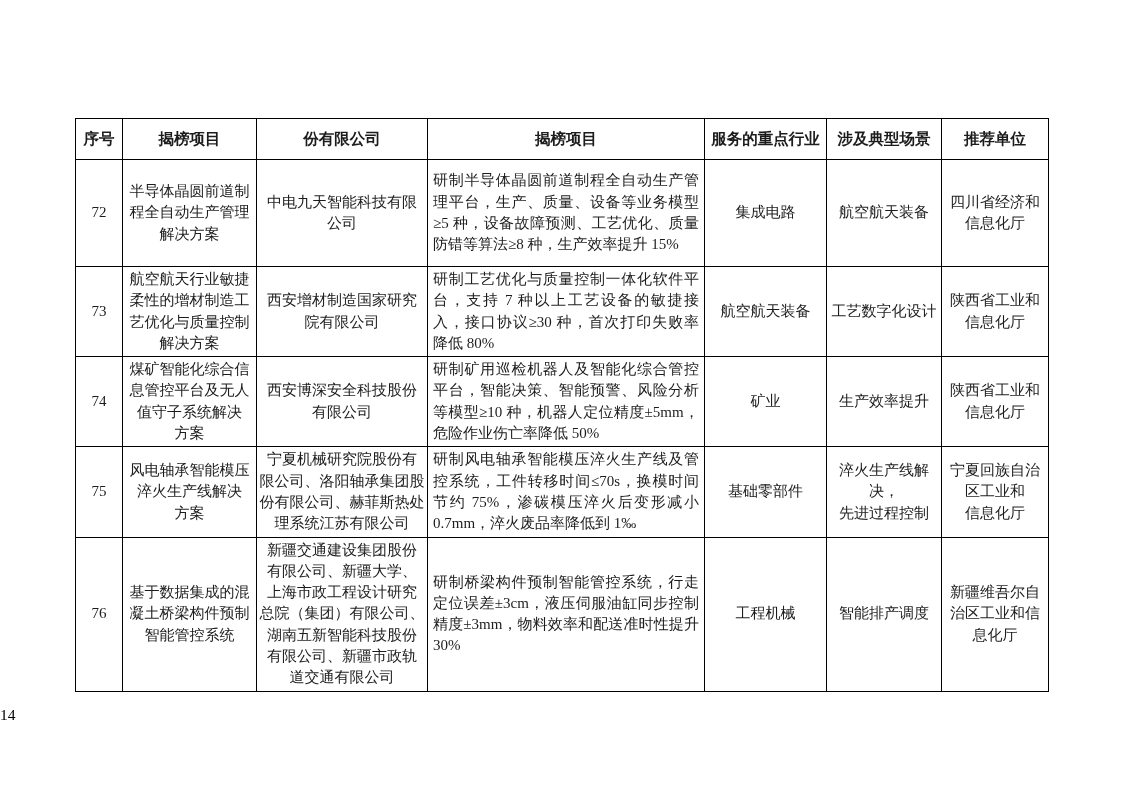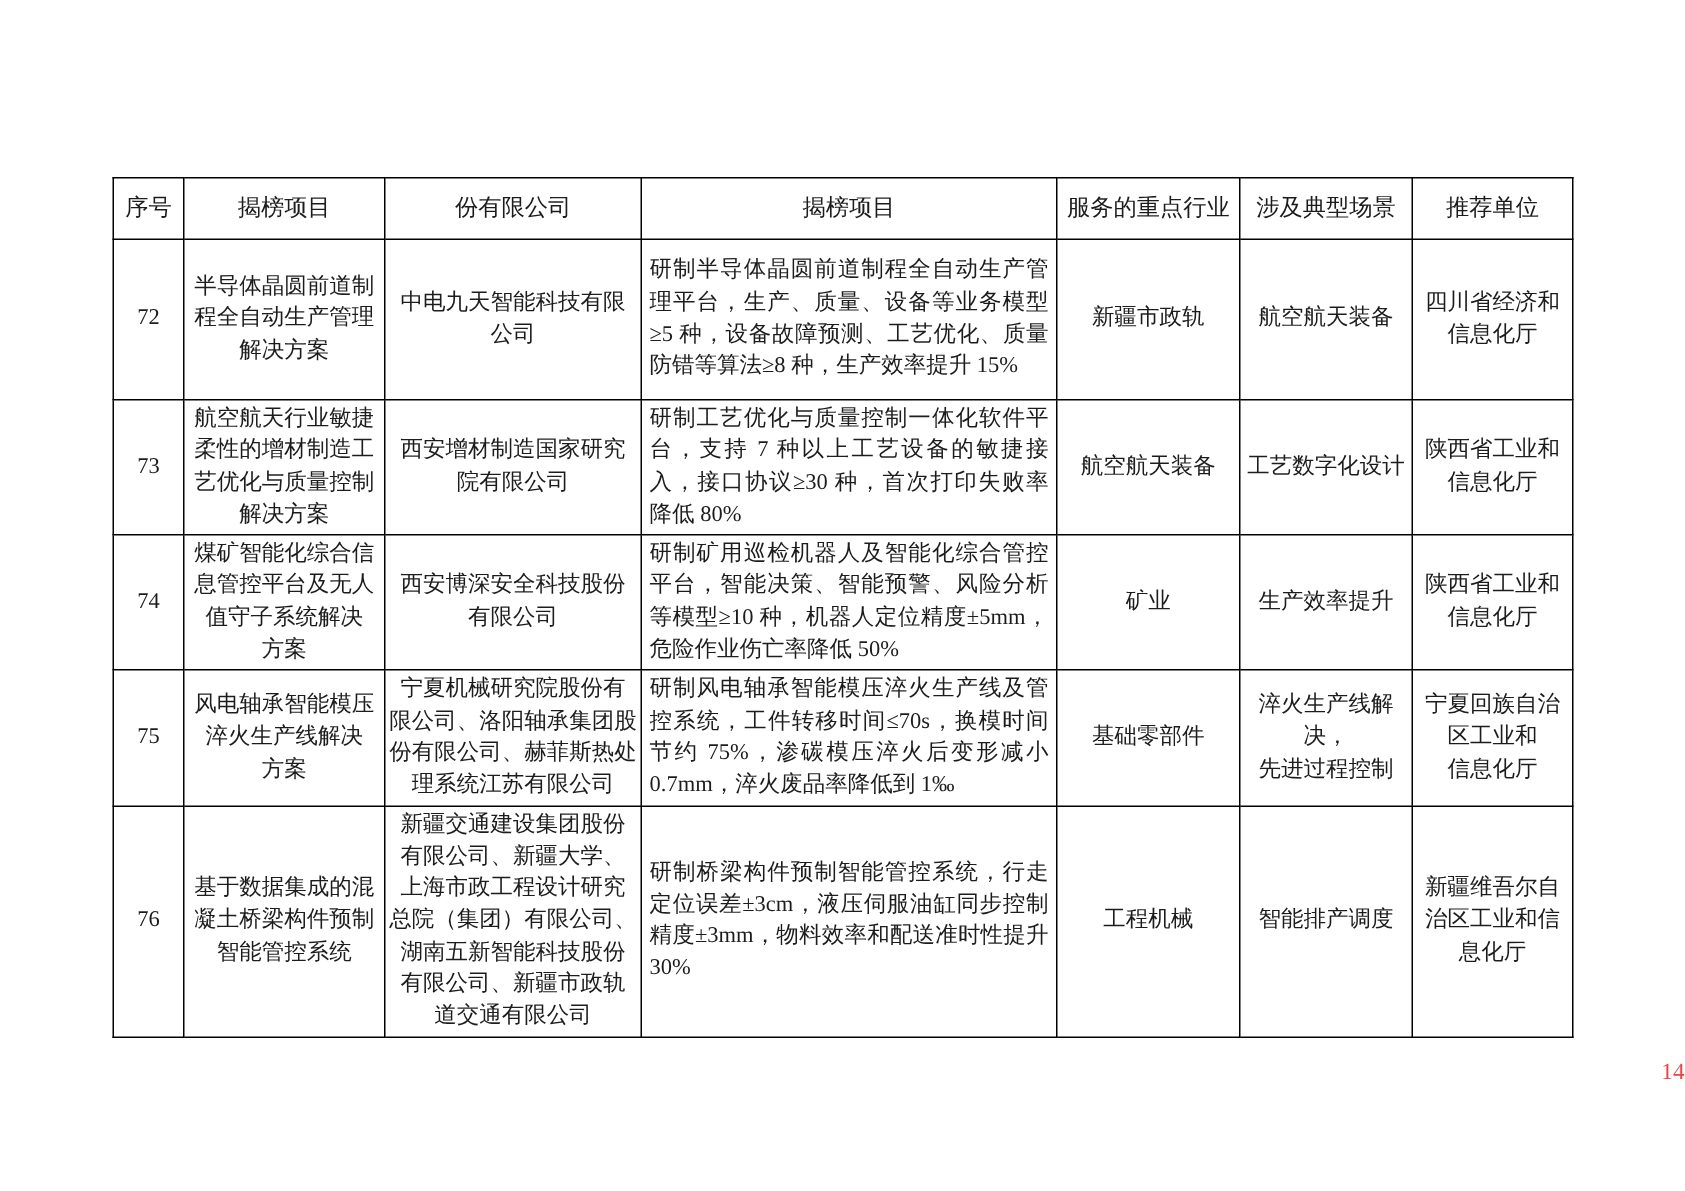--- a/index.html
+++ b/index.html
@@ -24,21 +24,21 @@
     table-layout: fixed;
   }
   .doc-table th, .doc-table td {
     border: 1.4px solid #000000;
     vertical-align: middle;
     font-size: 15px;
     line-height: 1.42;
     overflow: hidden;
   }
   .doc-table th {
-    font-weight: normal;
+    font-weight: bold;
     font-size: 15.5px;
     text-align: center;
     height: 40px;
     padding: 0 1px;
   }
   .cell-center {
     text-align: center;
     padding: 2px 2px;
   }
   .pre-wrap {
@@ -53,23 +53,23 @@
   tr.row-72 { height: 107px; }
   tr.row-73 { height: 85px; }
   tr.row-74 { height: 84px; }
   tr.row-75 { height: 84px; }
   tr.row-76 { height: 144px; }
   .page-number {
     position: absolute;
     top: 706px;
     left: 0;
     width: 100%;
-    text-align: right;
+    text-align: left;
     font-size: 15.5px;
-    color: #ef4444;
+    color: #000000;
   }
 </style>
 </head>
 <body>
 
 <table class="doc-table">
   <colgroup>
     <col style="width:47px">
     <col style="width:134px">
     <col style="width:171px">
@@ -91,21 +91,21 @@
   </thead>
   <tbody>
     <tr class="row-72">
       <td class="cell-center">72</td>
       <td class="cell-center pre-wrap">半导体晶圆前道制
 程全自动生产管理
 解决方案</td>
       <td class="cell-center pre-wrap">中电九天智能科技有限
 公司</td>
       <td class="cell-task">研制半导体晶圆前道制程全自动生产管理平台，生产、质量、设备等业务模型≥5 种，设备故障预测、工艺优化、质量防错等算法≥8 种，生产效率提升 15%</td>
-      <td class="cell-center">新疆市政轨</td>
+      <td class="cell-center">集成电路</td>
       <td class="cell-center">航空航天装备</td>
       <td class="cell-center pre-wrap">四川省经济和
 信息化厅</td>
     </tr>
     <tr class="row-73">
       <td class="cell-center">73</td>
       <td class="cell-center pre-wrap">航空航天行业敏捷
 柔性的增材制造工
 艺优化与质量控制
 解决方案</td>

